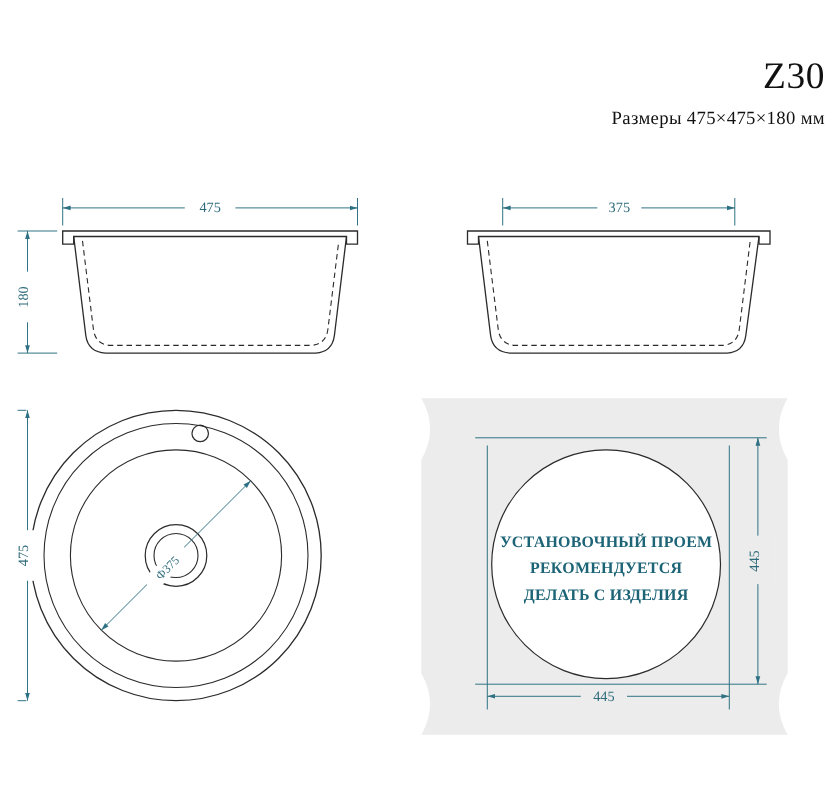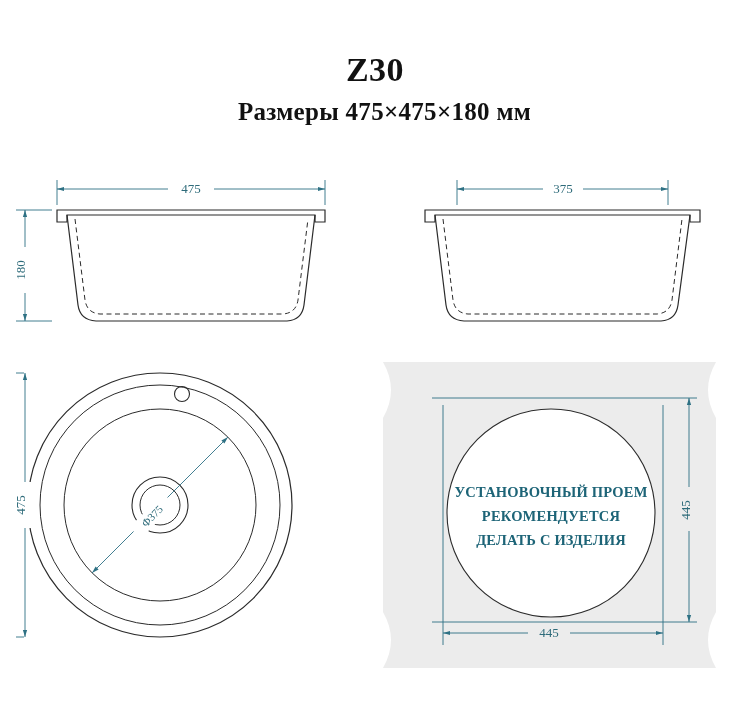--- a/index.html
+++ b/index.html
@@ -17,33 +17,32 @@
   }
   .sheet {
     position: absolute;
     inset: 0;
   }
   #title-block {
     position: absolute;
     top: 52px;
     left: 0;
     width: 750px;
-    text-align: center;
-    font-weight: bold;
+    text-align: right;
   }
   #model-title {
     font-family: "Liberation Serif", serif;
     font-size: 34px;
     letter-spacing: 0.5px;
     color: #111111;
     line-height: 1.05;
   }
   #dims-title {
     font-family: "Liberation Serif", serif;
-    font-size: 25px;
+    font-size: 17px;
     color: #111111;
     margin-top: 10px;
     letter-spacing: 0.3px;
     margin-left: 19px;
   }
   svg.drawing {
     position: absolute;
     top: 0;
     left: 0;
     width: 750px;

